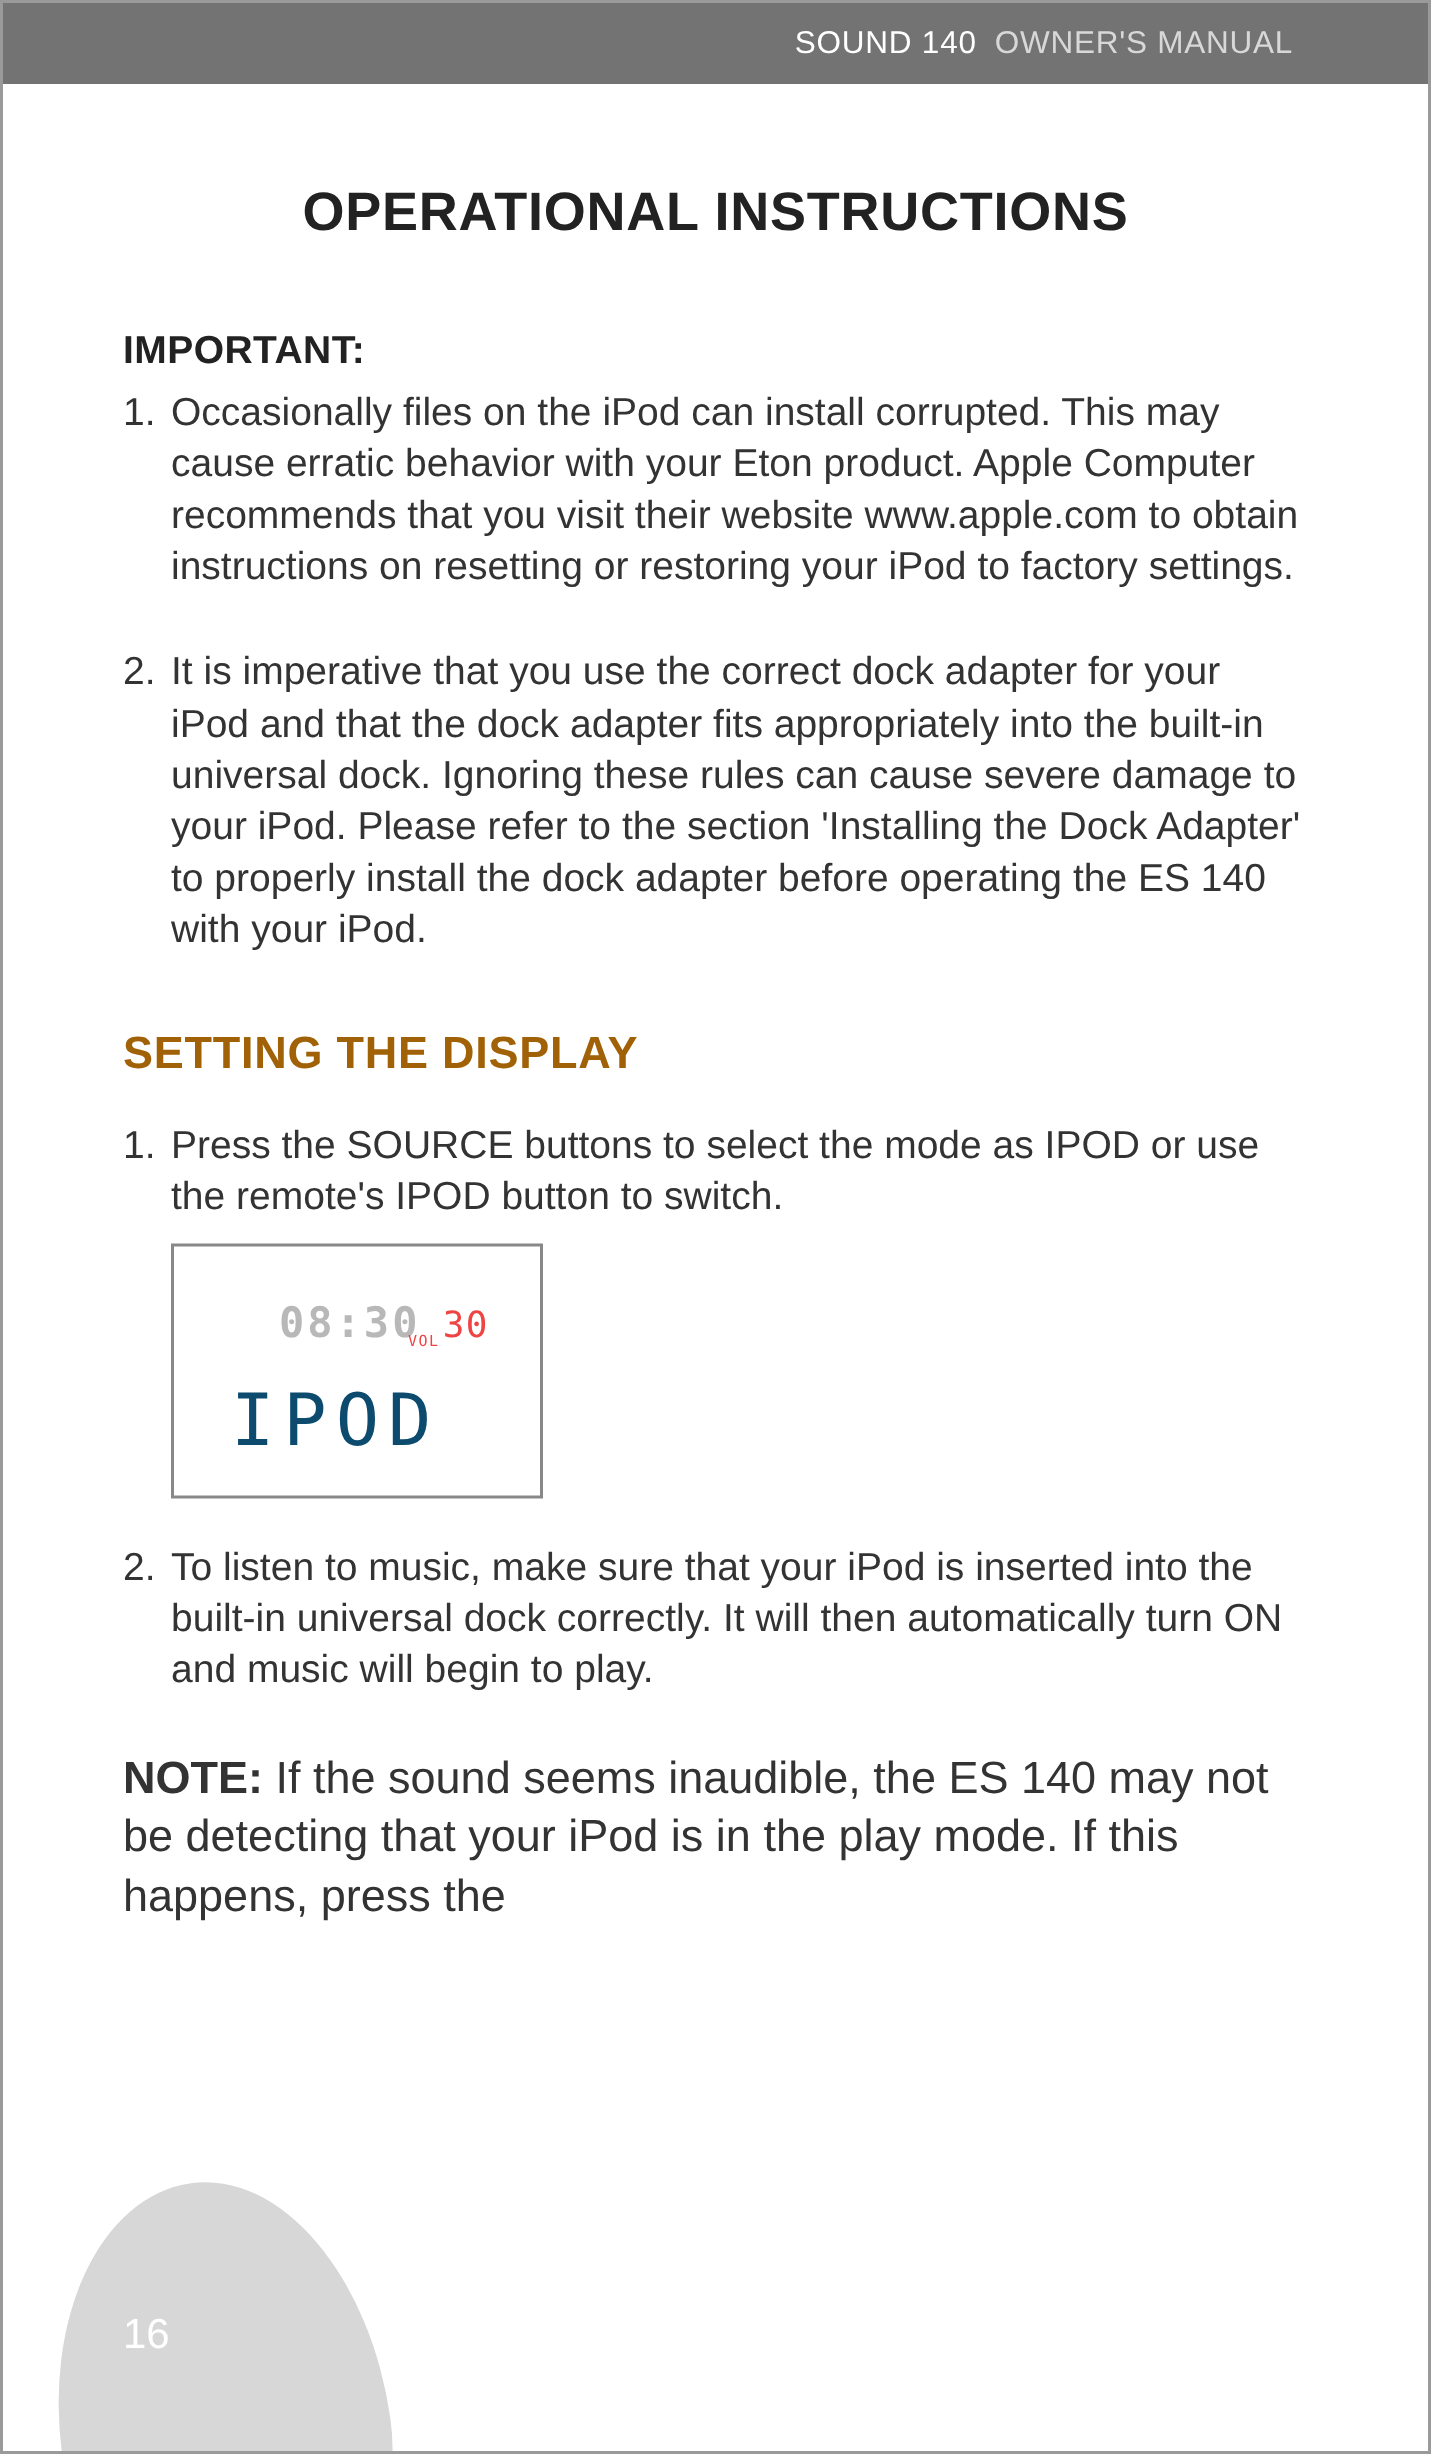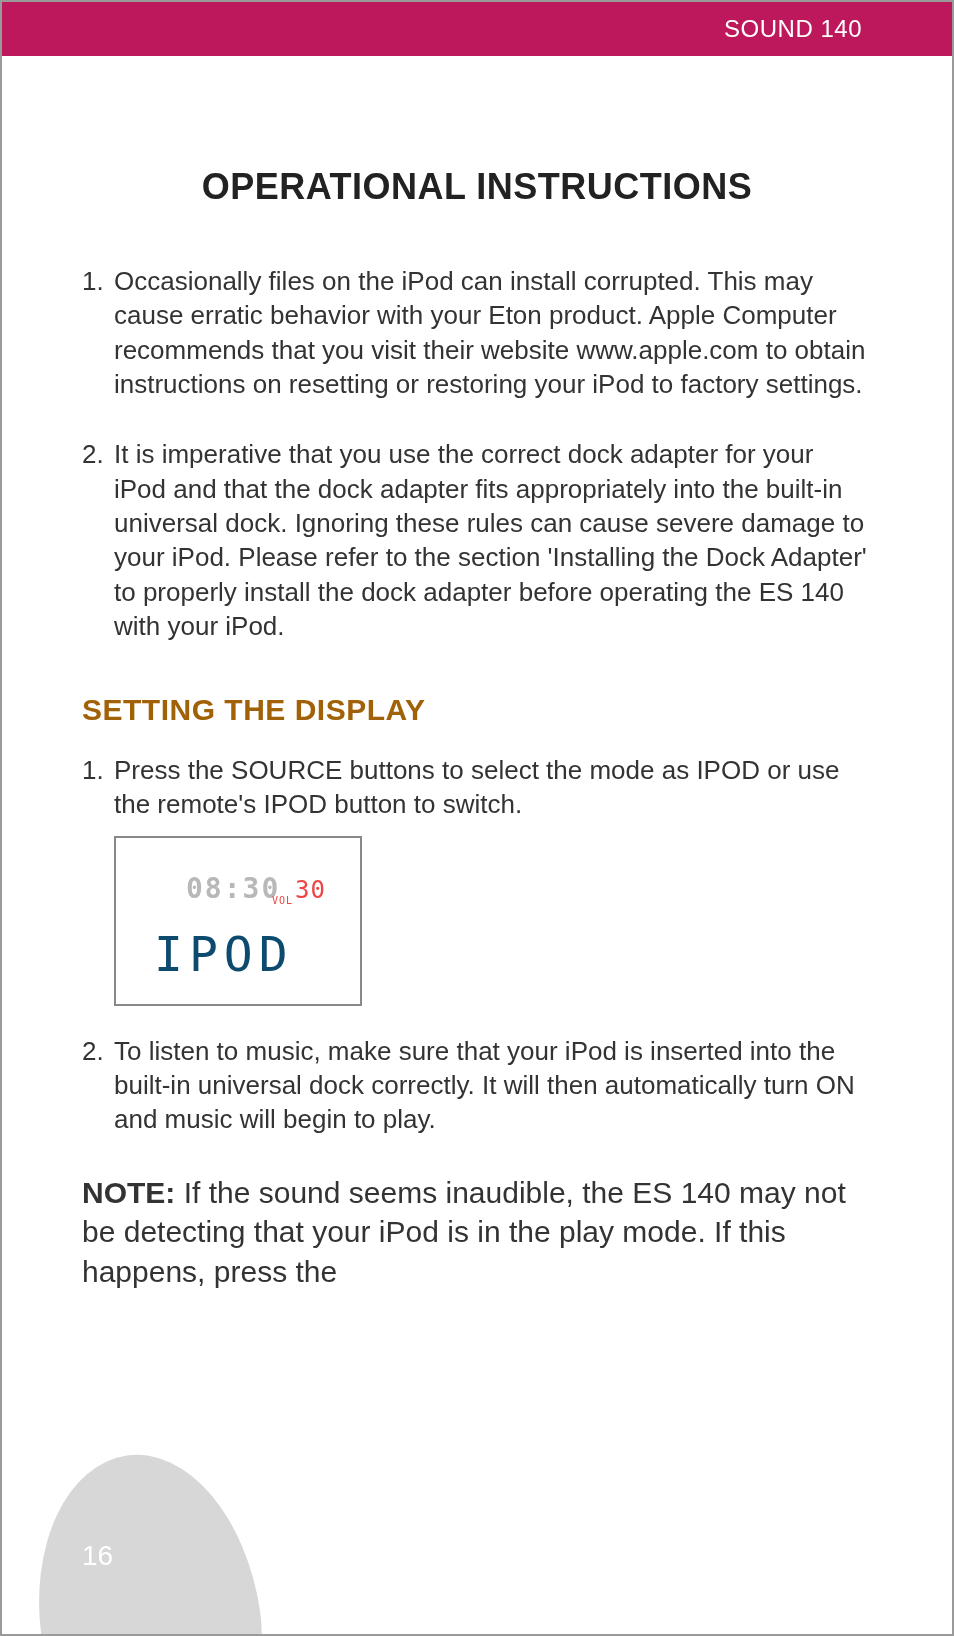--- a/index.html
+++ b/index.html
@@ -1,32 +1,32 @@
 <!DOCTYPE html>
 <html><head>
 <meta charset="utf-8">
 <style>
   * { margin: 0; padding: 0; box-sizing: border-box; }
   html, body { width: 954px; height: 1636px; background: #fff; font-family: "Helvetica Neue", Arial, sans-serif; color: #222; }
   .page { width: 954px; height: 1636px; border: 2px solid #9a9a9a; position: relative; overflow: hidden; }
 
   .header-bar {
     height: 54px;
-    background: #be185d;
+    background: #737373;
     display: flex;
     justify-content: flex-end;
     align-items: center;
     padding-right: 90px;
-    font-size: 24px;
+    font-size: 21px;
     letter-spacing: 0.5px;
   }
   .header-product { color: #fff; font-weight: 400; }
   .header-manual { color: #d8d8d8; font-weight: 300; margin-left: 12px; }
 
-  .content { padding: 110px 80px 0 80px; }
+  .content { padding: 64px 80px 0 80px; }
 
   .page-title {
     text-align: center;
     font-size: 36px;
     font-weight: 700;
     letter-spacing: 0.5px;
     margin-bottom: 56px;
     font-stretch: condensed;
   }
 
@@ -124,26 +124,28 @@
     z-index: 2;
   }
 </style>
 </head>
 <body>
 
 <div class="page">
 
   <div class="header-bar">
     <span class="header-product">SOUND 140</span>
+    <span class="header-manual">OWNER'S MANUAL</span>
   </div>
 
   <div class="content">
 
     <h1 class="page-title">OPERATIONAL INSTRUCTIONS</h1>
 
+    <div class="subhead">IMPORTANT:</div>
 
     <div class="numbered-item">
       <div class="num">1.</div>
       <div class="txt">Occasionally files on the iPod can install corrupted. This may cause erratic behavior with your Eton product. Apple Computer recommends that you visit their website www.apple.com to obtain instructions on resetting or restoring your iPod to factory settings.</div>
     </div>
 
     <div class="numbered-item">
       <div class="num">2.</div>
       <div class="txt">It is imperative that you use the correct dock adapter for your iPod and that the dock adapter fits appropriately into the built-in universal dock. Ignoring these rules can cause severe damage to your iPod. Please refer to the section 'Installing the Dock Adapter' to properly install the dock adapter before operating the ES 140 with your iPod.</div>
     </div>

